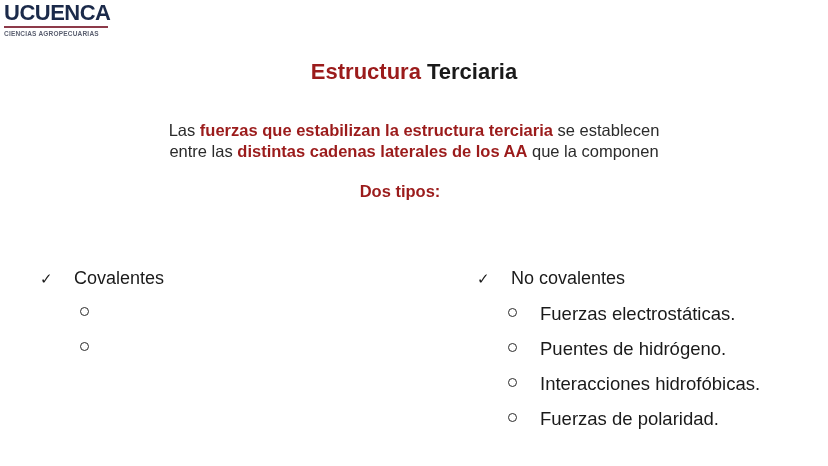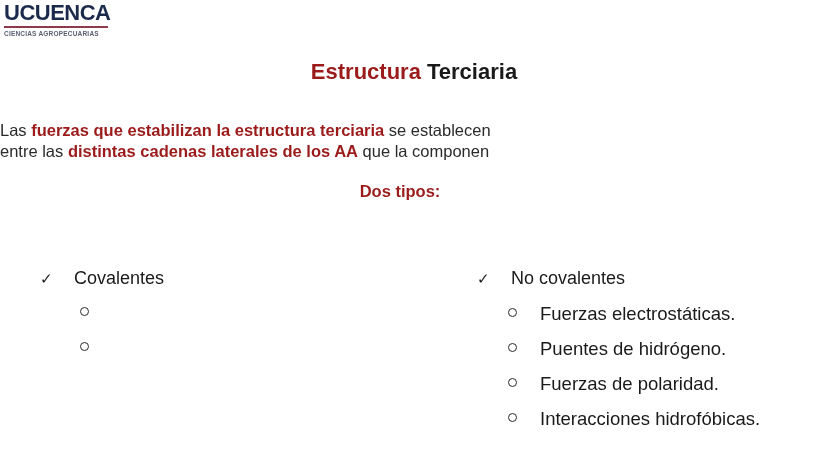--- a/index.html
+++ b/index.html
@@ -61,21 +61,21 @@
   }
   .t-red { color: #9B1B1B; }
   .t-black { color: #1a1a1a; }
 
   
   .lead {
     position: absolute;
     top: 120px;
     left: 0;
     width: 828px;
-    text-align: left;
+    text-align: center;
     font-size: 16.5px;
     line-height: 21px;
     color: #2b2b2b;
   }
   .lead .em {
     color: #9B1B1B;
     font-weight: bold;
   }
 
   
@@ -194,20 +194,20 @@
     <div class="sub-row">
       <span class="hollow"><span class="ring"></span></span>
       <span class="sub-label">Fuerzas electrostáticas.</span>
     </div>
     <div class="sub-row">
       <span class="hollow"><span class="ring"></span></span>
       <span class="sub-label">Puentes de hidrógeno.</span>
     </div>
     <div class="sub-row">
       <span class="hollow"><span class="ring"></span></span>
+      <span class="sub-label">Interacciones hidrofóbicas.</span>
+    </div>
+    <div class="sub-row">
+      <span class="hollow"><span class="ring"></span></span>
       <span class="sub-label">Fuerzas de polaridad.</span>
     </div>
-    <div class="sub-row">
-      <span class="hollow"><span class="ring"></span></span>
-      <span class="sub-label">Interacciones hidrofóbicas.</span>
-    </div>
   </div>
 </div>
 
 </body></html>

